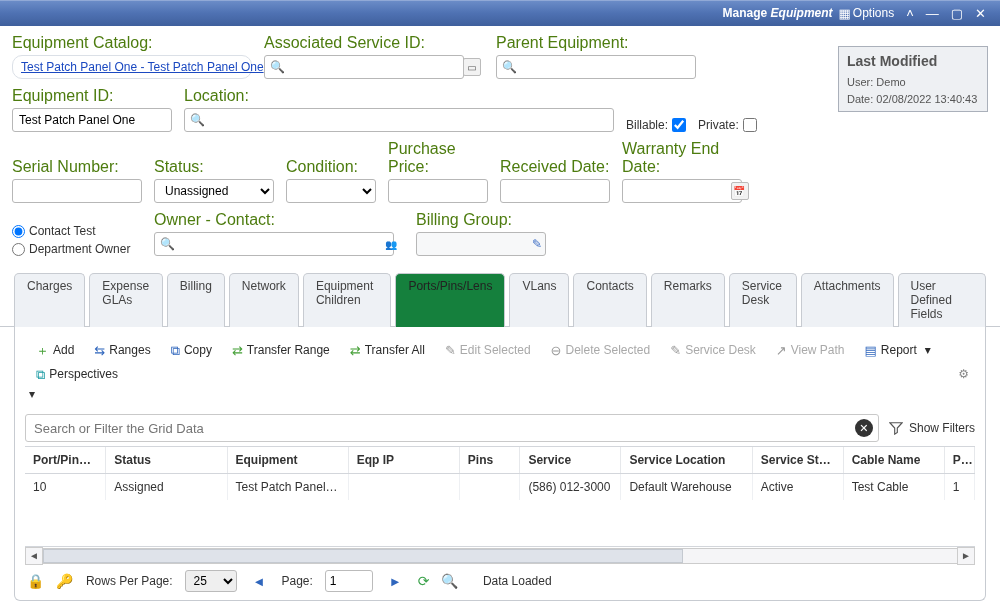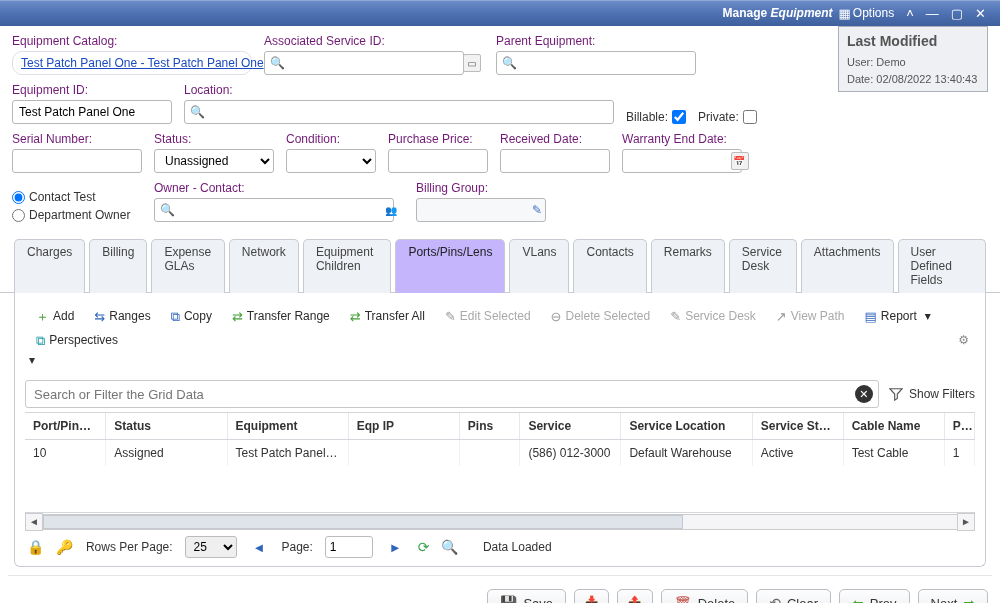--- a/index.html
+++ b/index.html
@@ -15,29 +15,29 @@
 }
 .titlebar .win-title { flex: 1; font-weight: bold; font-style: normal; }
 .titlebar .win-title em { font-style: italic; font-weight: bold; }
 .titlebar .tb-btn { display:inline-flex; align-items:center; padding:0 6px; color:#fff; cursor:pointer; font-size:12px; }
 .titlebar .tb-icon { font-size: 13px; line-height: 1; }
 .titlebar .options-label { margin-left:2px; }
 
 
 .form-area { position:relative; padding: 8px 12px 6px 12px; }
 .last-mod {
-  position: absolute; right: 12px; top: 0;
+  position: absolute; right: 12px; top: 20px;
   width: 150px; border:1px solid #aab0ba; background:#eef0f3;
   padding:4px 8px; color:#555; font-size:11px; line-height:1.5;
 }
 .last-mod h4 { font-size:14px; color:#555; font-weight:bold; margin-bottom:2px; }
 
 .row { display:flex; align-items:flex-end; gap:12px; margin-bottom:8px; }
 .field { display:flex; flex-direction:column; }
-.field > label { color:#701a75; font-size:12px; margin-bottom:3px; }
+.field > label { color:#4d7c0f; font-size:16px; margin-bottom:3px; }
 .inp, .sel {
   height: 24px; border:1px solid #b7b7b7; border-radius:3px; padding:2px 6px;
   font-size:12px; background:#fff;
 }
 .inp.search { padding-left: 22px; background:#fff; }
 .search-wrap { position:relative; }
 .search-wrap .mag {
   position:absolute; left:6px; top:50%; transform:translateY(-50%);
   font-size:12px; color:#555; pointer-events:none;
 }
@@ -65,21 +65,21 @@
 .tabstrip {
   display:flex; gap:4px; padding:0 14px; margin-top:2px;
   border-bottom:1px solid #c7cbd1;
 }
 .tab {
   padding:5px 12px 6px; font-size:12px; color:#444;
   border:1px solid #c7cbd1; border-bottom:none;
   border-radius:5px 5px 0 0; background:#eef1f5; cursor:pointer;
   position:relative; top:1px;
 }
-.tab.active { background:#c4b5fd; font-weight:normal; color:#222; }
+.tab.active { background:#15803d; font-weight:normal; color:#222; }
 .tab.active::after { content:""; position:absolute; left:0; right:0; bottom:-1px; height:1px; background:#fff; }
 
 
 .tabbody {
   margin: 0 14px 8px 14px; border:1px solid #c7cbd1; border-top:none;
   border-radius:0 0 6px 6px; padding:8px 10px 8px 10px;
 }
 .toolbar {
   display:flex; align-items:center; gap:2px; flex-wrap:wrap;
   padding:4px 2px 6px 2px; border-bottom:1px dashed transparent; position:relative;
@@ -312,22 +312,22 @@
       <div style="position:relative;">
         <input class="inp readonly-box" style="width: 130px;" readonly="">
         <span class="edit-pencil">✎</span>
       </div>
     </div>
   </div>
 </div>
 
 <div class="tabstrip" id="tabstrip">
     <span class="tab">Charges</span>
+    <span class="tab">Expense GLAs</span>
     <span class="tab">Billing</span>
-    <span class="tab">Expense GLAs</span>
     <span class="tab">Network</span>
     <span class="tab">Equipment Children</span>
     <span class="tab active">Ports/Pins/Lens</span>
     <span class="tab">VLans</span>
     <span class="tab">Contacts</span>
     <span class="tab">Remarks</span>
     <span class="tab">Service Desk</span>
     <span class="tab">Attachments</span>
     <span class="tab">User Defined Fields</span>
   </div>

